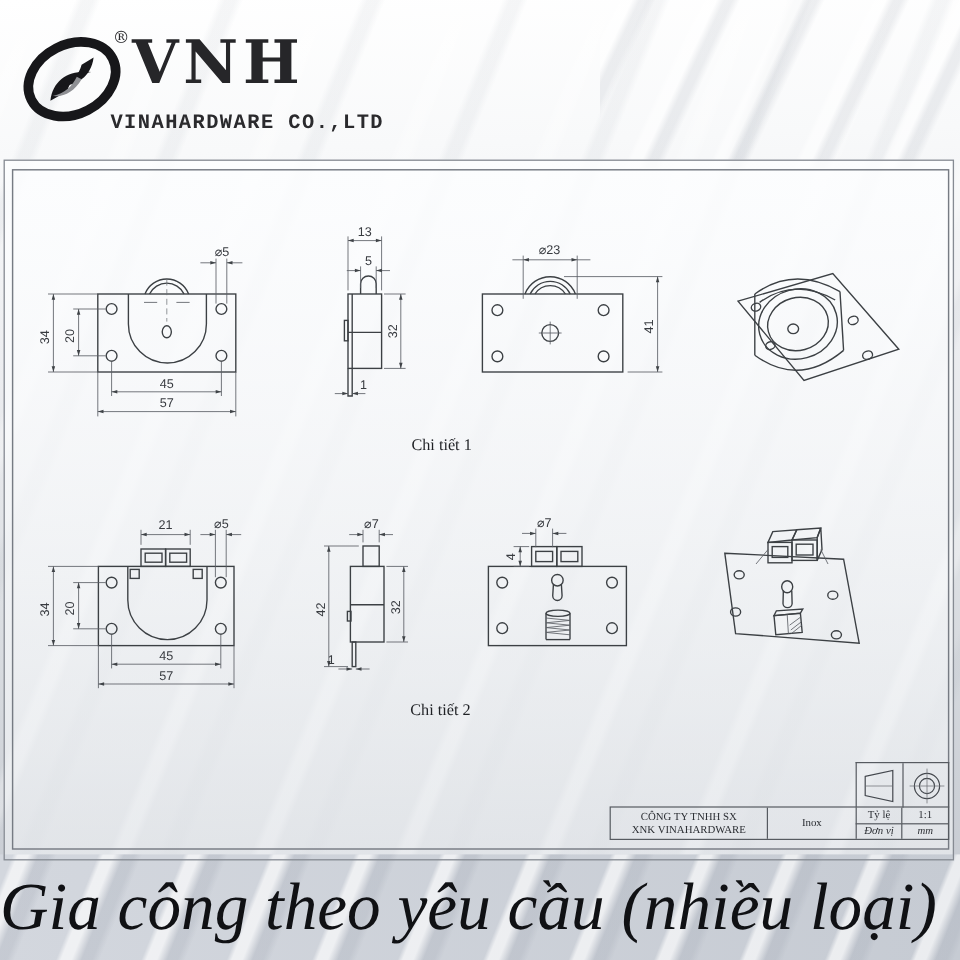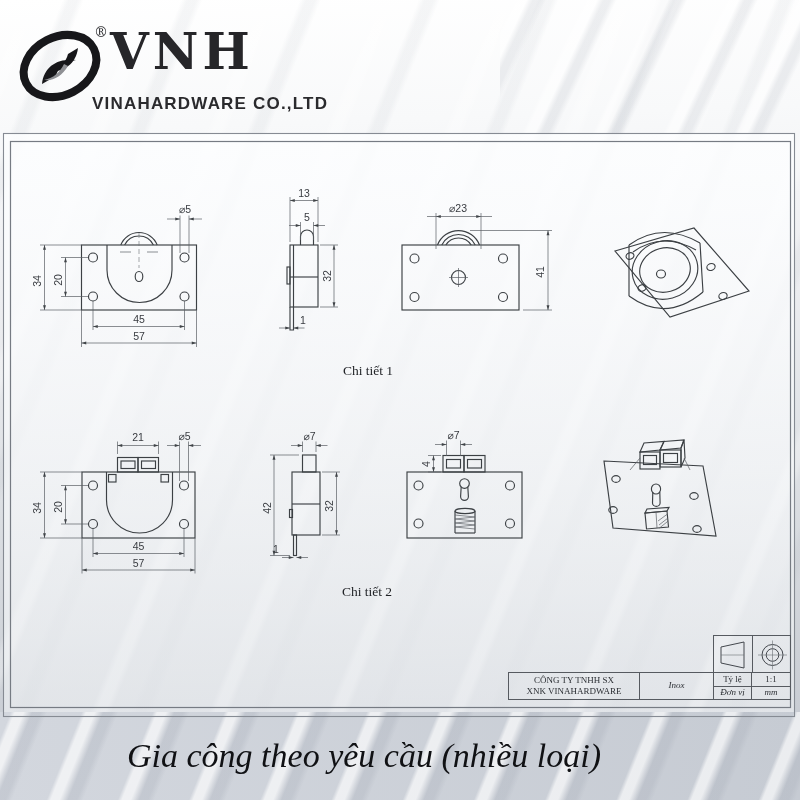--- a/index.html
+++ b/index.html
@@ -29,38 +29,38 @@
   .cl{stroke:#6a6e74;stroke-width:.6;fill:none;stroke-dasharray:5 3;}
   .frame{stroke:#868b93;stroke-width:1.1;fill:none;}
   .frame2{stroke:#767b83;stroke-width:1.2;fill:none;}
   text.dim{font:10.5px "Liberation Sans",sans-serif;fill:#383b40;}
   text.caption{font:13.5px "Liberation Serif",serif;fill:#1f2125;}
   
   .logo{position:absolute;left:8px;top:8px;width:330px;height:112px;}
   .logo-acronym{position:absolute;left:102px;top:14px;font-family:"DejaVu Serif",serif;
     font-weight:700;font-size:50px;letter-spacing:4px;color:#262629;}
   .logo-reg{position:absolute;left:86px;top:16px;font-size:14px;color:#2a2a2d;font-family:"DejaVu Serif",serif;}
-  .logo-sub{position:absolute;left:84px;top:86px;font-family:Liberation Sans, sans-serif;font-weight:700;
+  .logo-sub{position:absolute;left:84px;top:86px;font-family:Liberation Mono, monospace;font-weight:700;
     font-size:17px;letter-spacing:1.2px;color:#2a2a2d;white-space:nowrap;}
   
   .tb{position:absolute;left:508px;top:635px;width:283px;height:64px;font-family:"Liberation Serif",serif;color:#2b2e33;}
   .tb-symbols{position:absolute;left:205px;top:0;width:76px;height:37px;border:1px solid #565a60;border-bottom:none;display:flex;}
   .tb-symcell{flex:0 0 38px;display:flex;align-items:center;justify-content:center;}
   .tb-symcell+.tb-symcell{border-left:1px solid #565a60;flex:1 1 auto;}
   .tb-table{position:absolute;left:0;top:37px;width:281px;height:26px;border:1px solid #565a60;
     display:grid;grid-template-columns:130px 74px 38px 1fr;grid-template-rows:1fr 1fr;}
   .tb-cell{display:flex;align-items:center;justify-content:center;font-size:9px;line-height:1.25;text-align:center;}
   .tb-company{grid-row:1/3;grid-column:1;}
-  .tb-material{grid-row:1/3;grid-column:2;border-left:1px solid #565a60;font-style:italic;}
+  .tb-material{grid-row:1/3;grid-column:2;border-left:1px solid #565a60;}
   .tb-c3{grid-column:3;border-left:1px solid #565a60;}
   .tb-c4{grid-column:4;border-left:1px solid #565a60;text-align:center;}
   .tb-r2{border-top:1px solid #565a60;font-style:italic;}
   
   .slogan{position:absolute;left:0;top:718px;width:728px;height:76px;line-height:76px;text-align:center;
-    font-family:"Liberation Serif",serif;font-style:italic;font-size:34px;color:#101114;white-space:nowrap;}
+    font-family:"Liberation Serif",serif;font-style:italic;font-size:56px;color:#101114;white-space:nowrap;}
 </style>
 </head>
 <body>
 
 <div class="sheet">
   <div class="streaks"></div>
   <div class="streaks-topright"></div>
   <div class="paper"></div>
   <div class="streaks-bottom"></div>
 

